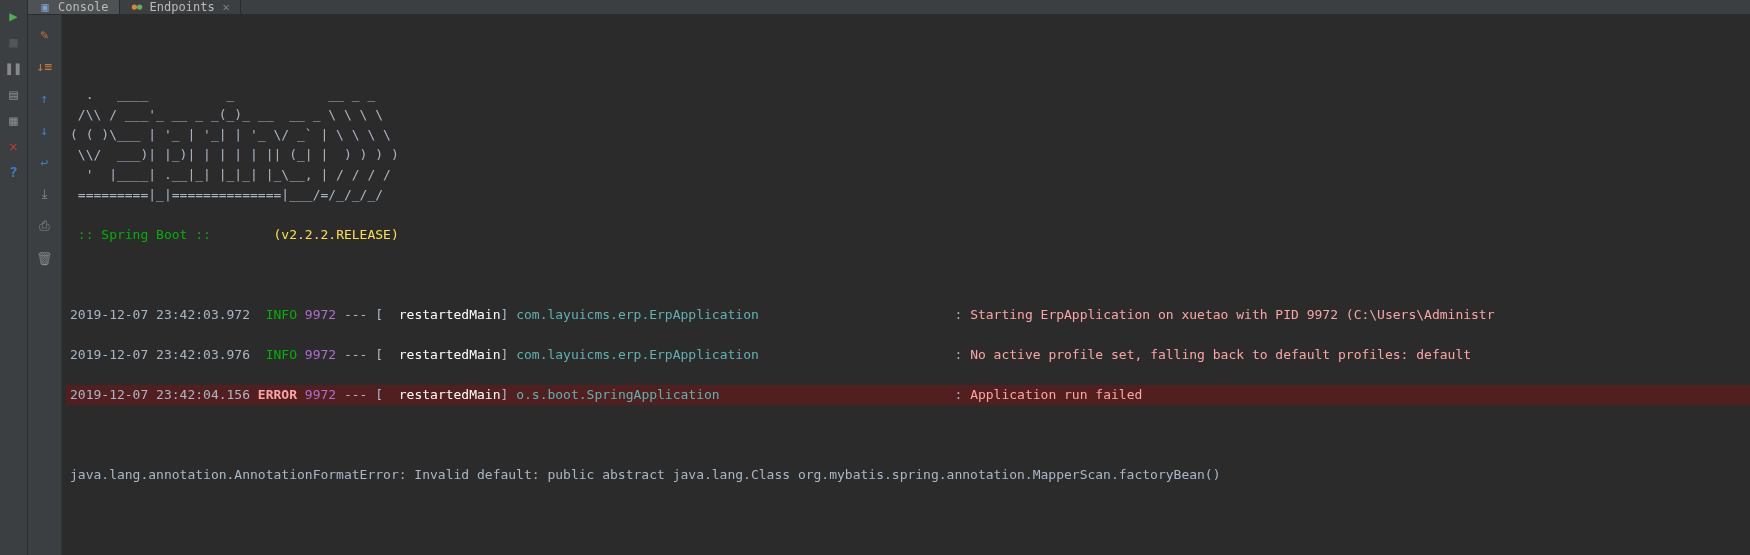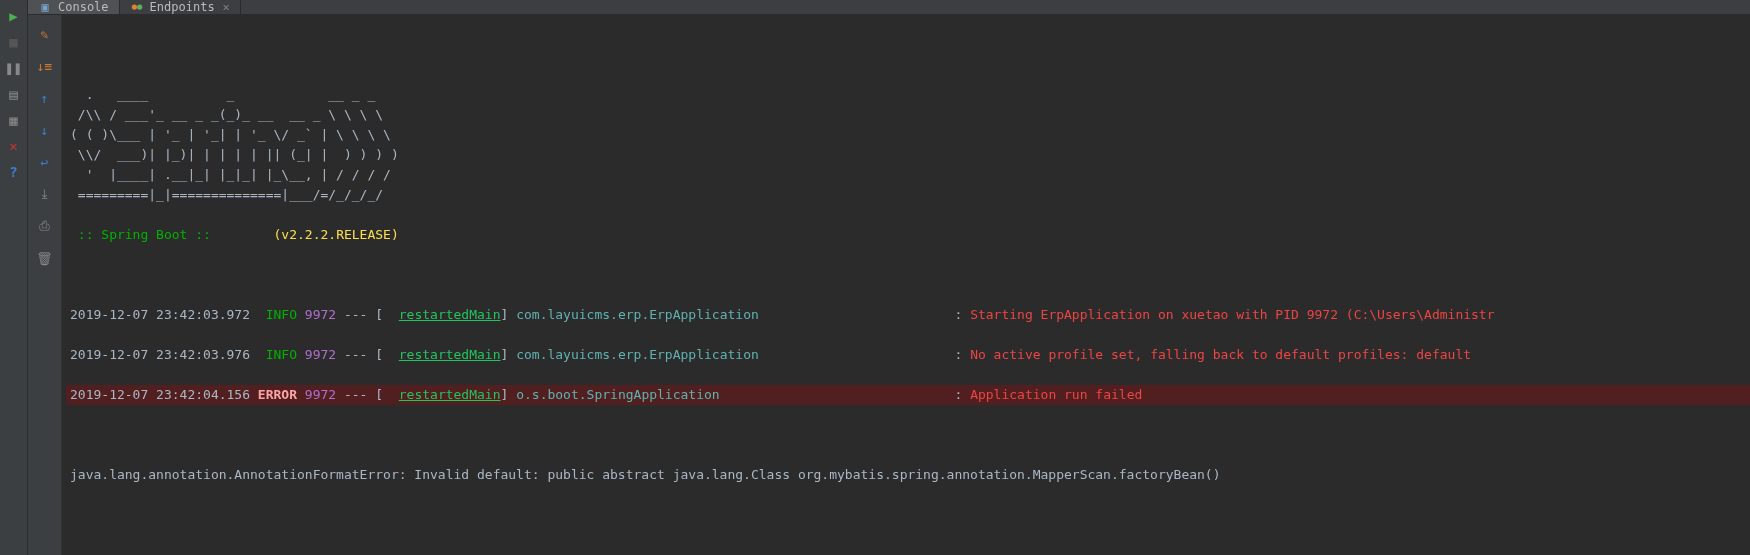--- a/index.html
+++ b/index.html
@@ -79,23 +79,23 @@
     .banner { color: #a9b7c6; padding-left: 4px; }
     .bootline { padding-left: 4px; }
     .bootline .springboot { color: #00b300; }
     .bootline .ver { color: #fde047; }
     .logline { padding-left: 4px; }
     .ts { color: #a9b7c6; }
     .lvl-info { color: #00b300; }
     .lvl-error { color: #fca5a5; font-weight: bold; }
     .pid { color: #b070d0; }
     .dash { color: #a9b7c6; }
-    .thread { color: #22c55e; text-decoration: underline; }
+    .thread { color: #ffffff; }
     .logger { color: #5fb3b3; text-align: center; }
-    .msg { color: #ef4444; text-align: center; }
+    .msg { color: #fca5a5; text-align: center; }
     .error-row { background: rgba(120, 20, 20, 0.5); width:100%; display:block; padding-left:4px;}
     .trace { color: #a9b7c6; padding-left: 4px; }
     .trace-wrap { position: relative; padding-left: 14px; margin-left: -10px; }
   </style>
 </head>
 <body>
 
 <div class="root">
   <div class="gutter">
     <span class="ico" style="color:#4caf50">▶</span>

